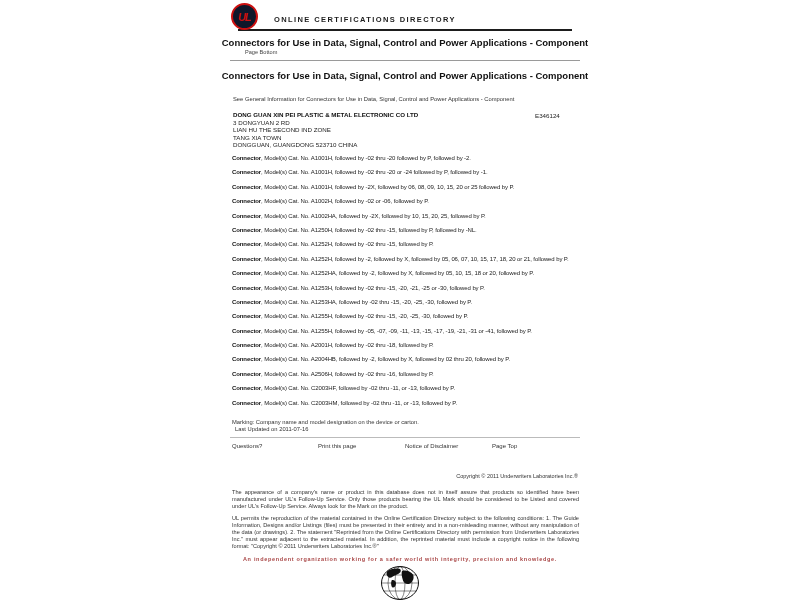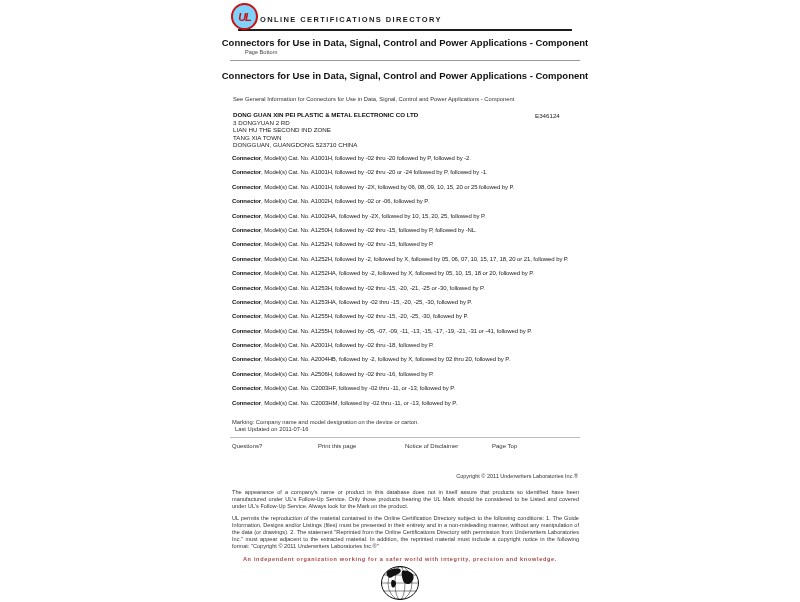--- a/index.html
+++ b/index.html
@@ -1,25 +1,25 @@
 <!DOCTYPE html>
 <html><head>
 <meta charset="utf-8">
 <style>
   html,body{margin:0;padding:0;background:#fff;}
   .page{position:relative;width:800px;height:602px;background:#ffffff;overflow:hidden;
         font-family:"Liberation Sans", sans-serif;color:#222;}
 
   
   .ul-logo{position:absolute;left:231px;top:3px;width:23px;height:23px;border:2px solid #cc1111;
-           border-radius:50%;background:#7dd3fc;z-index:2;display:flex;align-items:center;justify-content:center;
+           border-radius:50%;background:#0f172a;z-index:2;display:flex;align-items:center;justify-content:center;
            color:#cc1111;font-weight:700;font-style:italic;font-size:11px;letter-spacing:-1px;}
   .dir-bar{position:absolute;left:238px;top:8px;width:334px;border-bottom:2px solid #1d1d1d;
            padding-bottom:3px;z-index:1;}
-  .dir-bar span{display:inline-block;margin-left:22px;font-size:7.5px;font-weight:700;
+  .dir-bar span{display:inline-block;margin-left:36px;font-size:7.5px;font-weight:700;
                 letter-spacing:1.4px;color:#1d1d1d;}
   .code-line{position:absolute;left:205px;top:27px;width:400px;text-align:center;
              font-weight:700;font-size:8.5px;color:#111;}
   .main-title{position:absolute;left:195px;top:37px;width:420px;text-align:center;
               font-weight:700;font-size:9.5px;color:#111;}
   .page-bottom{position:absolute;left:245px;top:49px;font-size:5.6px;color:#444;text-decoration:none;}
   .hr1{position:absolute;left:230px;top:60px;width:350px;border-top:1px solid #9a9a9a;}
   .section-heading{position:absolute;left:195px;top:70px;width:420px;text-align:center;
                    font-weight:700;font-size:9.5px;color:#111;}
   .general-info{position:absolute;left:233px;top:96px;font-size:5.8px;color:#333;}

